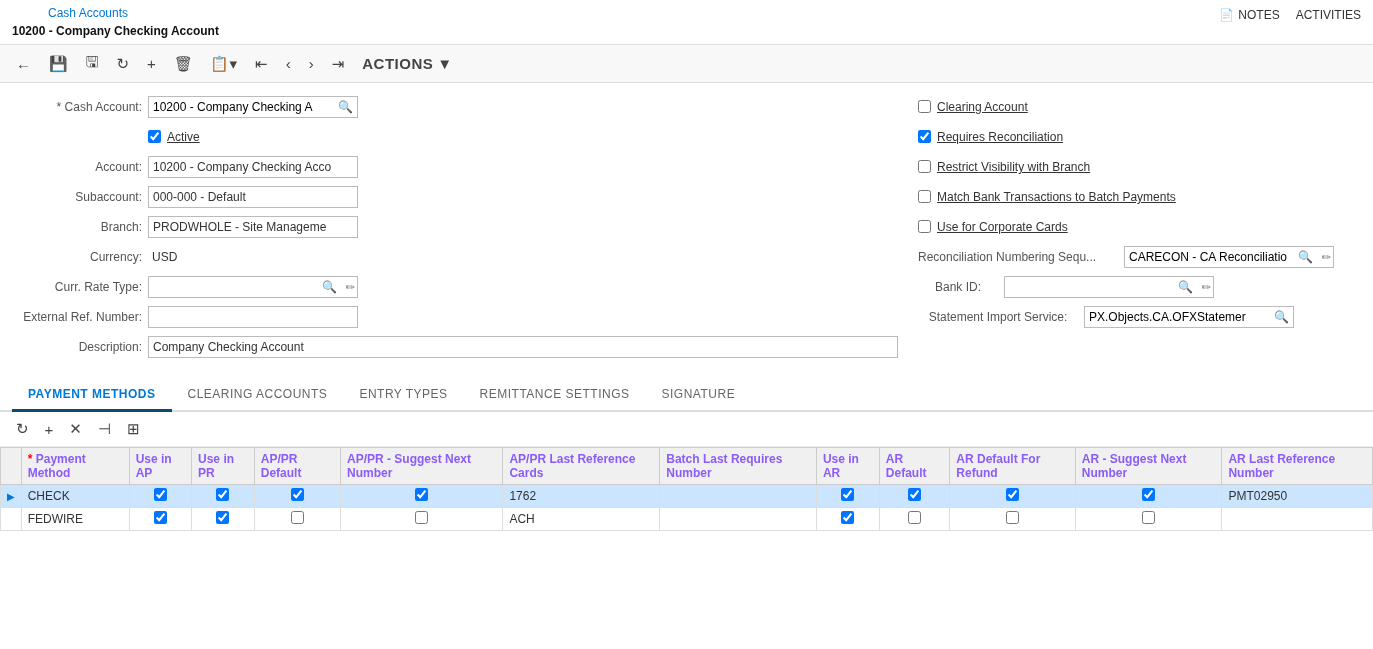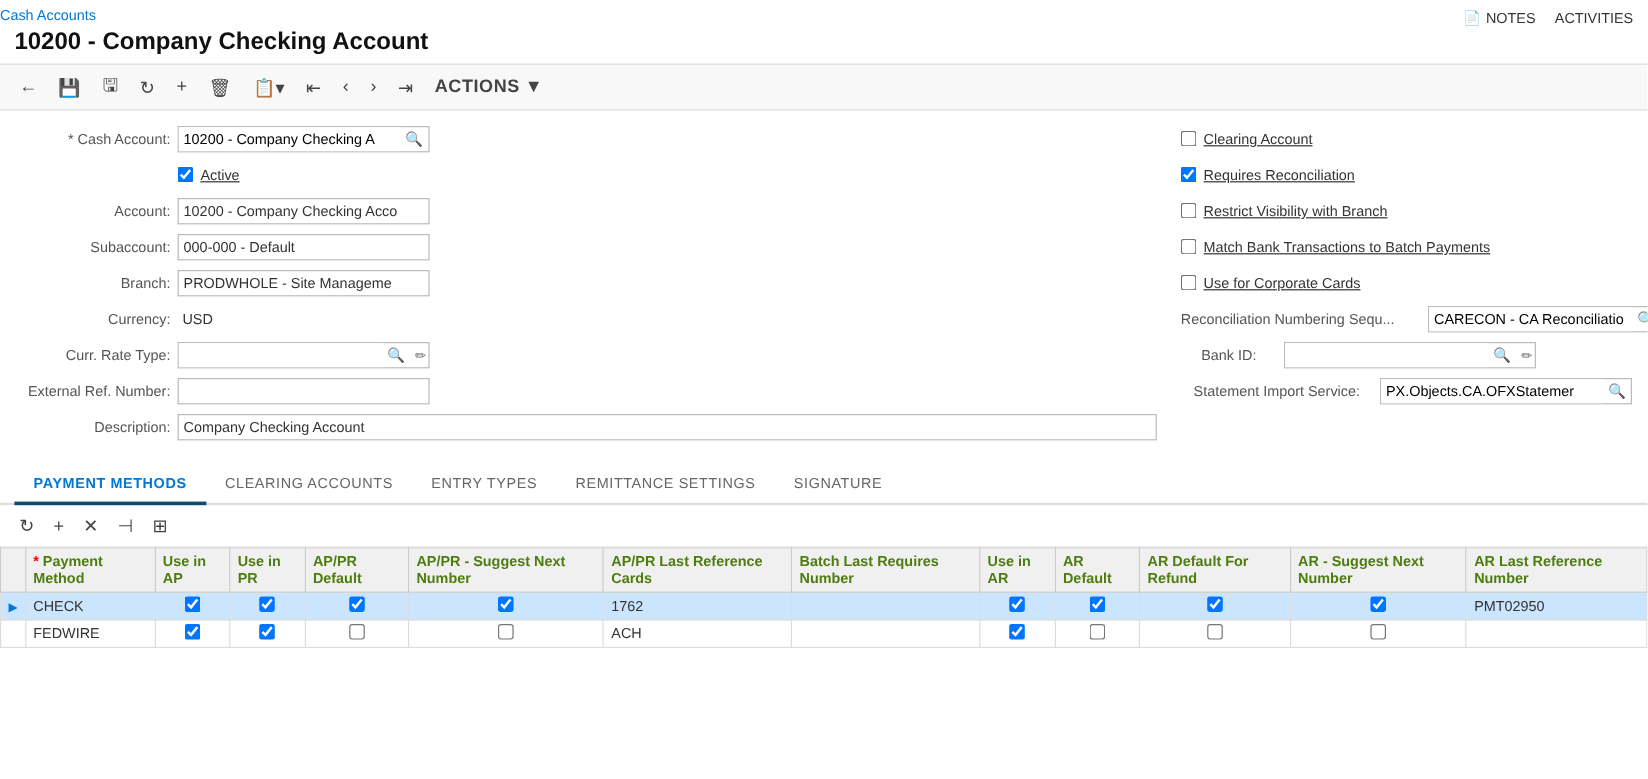--- a/index.html
+++ b/index.html
@@ -1,20 +1,20 @@
 <!DOCTYPE html>
 <html><head>
   <meta charset="utf-8">
   <style>
     * { box-sizing: border-box; margin: 0; padding: 0; }
     body { font-family: Arial, Helvetica, sans-serif; font-size: 12px; color: #333; background: #fff; }
 
     
-    .breadcrumb { color: #0078d4; font-size: 12px; padding: 6px 0 2px; cursor: pointer; }
-    .page-title { font-size: 20px; font-weight: 600; padding: 2px 12px 6px; color: #111; }
+    .breadcrumb { color: #0078d4; font-size: 12px; padding: 6px 0 2px; cursor: pointer; margin-left: 48px; }
+    .page-title { font-size: 12px; font-weight: 600; padding: 2px 12px 6px; color: #111; }
     .top-right { position: absolute; top: 8px; right: 12px; display: flex; align-items: center; gap: 16px; font-size: 12px; }
     .top-right span { cursor: pointer; color: #333; display: flex; align-items: center; gap: 4px; }
 
     
     .toolbar { display: flex; align-items: center; gap: 10px; padding: 4px 12px; border-top: 1px solid #ddd; border-bottom: 1px solid #ddd; background: #f8f8f8; }
     .toolbar button { background: none; border: none; cursor: pointer; font-size: 15px; color: #444; padding: 2px 4px; display: flex; align-items: center; }
     .actions-btn { display: flex; align-items: center; gap: 4px; font-size: 12px; font-weight: 600; letter-spacing: 0.5px; cursor: pointer; color: #333; background: none; border: none; }
 
     
     .form-area { padding: 12px 12px; display: grid; grid-template-columns: 1fr 1fr; gap: 0; }
@@ -35,21 +35,21 @@
     .tab { padding: 8px 16px; font-size: 12px; cursor: pointer; color: #666; font-weight: 500; letter-spacing: 0.5px; text-transform: uppercase; border-bottom: 3px solid transparent; margin-bottom: -2px; }
     .tab.active { color: #0078d4; border-bottom: 3px solid #0c4a6e; font-weight: 700; }
 
     
     .sub-toolbar { display: flex; align-items: center; gap: 8px; padding: 6px 12px; background: #fff; border-bottom: 1px solid #eee; }
     .sub-toolbar button { background: none; border: none; cursor: pointer; font-size: 15px; color: #444; padding: 2px 4px; }
 
     
     .table-wrap { overflow-x: auto; }
     table { border-collapse: collapse; width: 100%; font-size: 12px; }
-    thead th { background: #f0f0f0; border: 1px solid #ccc; padding: 4px 6px; text-align: left; font-weight: 600; vertical-align: bottom; white-space: normal; color: #4d7c0f; }
+    thead th { background: #f0f0f0; border: 1px solid #ccc; padding: 4px 6px; text-align: left; font-weight: 600; vertical-align: bottom; white-space: normal; color: #8b5cf6; }
     thead th.required::before { content: "* "; color: red; }
     tbody td { border: 1px solid #ddd; padding: 3px 6px; vertical-align: middle; }
     tbody tr.selected { background: #cce5ff; }
     .row-arrow { color: #0078d4; font-size: 10px; }
 
     
     .outer { position: relative; min-height: 649px; }
   </style>
 </head>
 <body>
@@ -136,21 +136,21 @@
         </div>
       </div>
 
       <div class="form-row">
         <span class="form-label">External Ref. Number:</span>
         <input type="text" class="form-input" style="">
       </div>
 
       <div class="form-row">
         <span class="form-label">Description:</span>
-        <input type="text" class="form-input" style="width: 816px;" value="Company Checking Account">
+        <input type="text" class="form-input" style="width: 750px;" value="Company Checking Account">
       </div>
     </div>
 
     <div class="form-right" style="padding-left:20px;">
 
       <div class="form-row">
         <div class="checkbox-row">
           <input type="checkbox" style="">
           <span>Clearing Account</span>
         </div>

